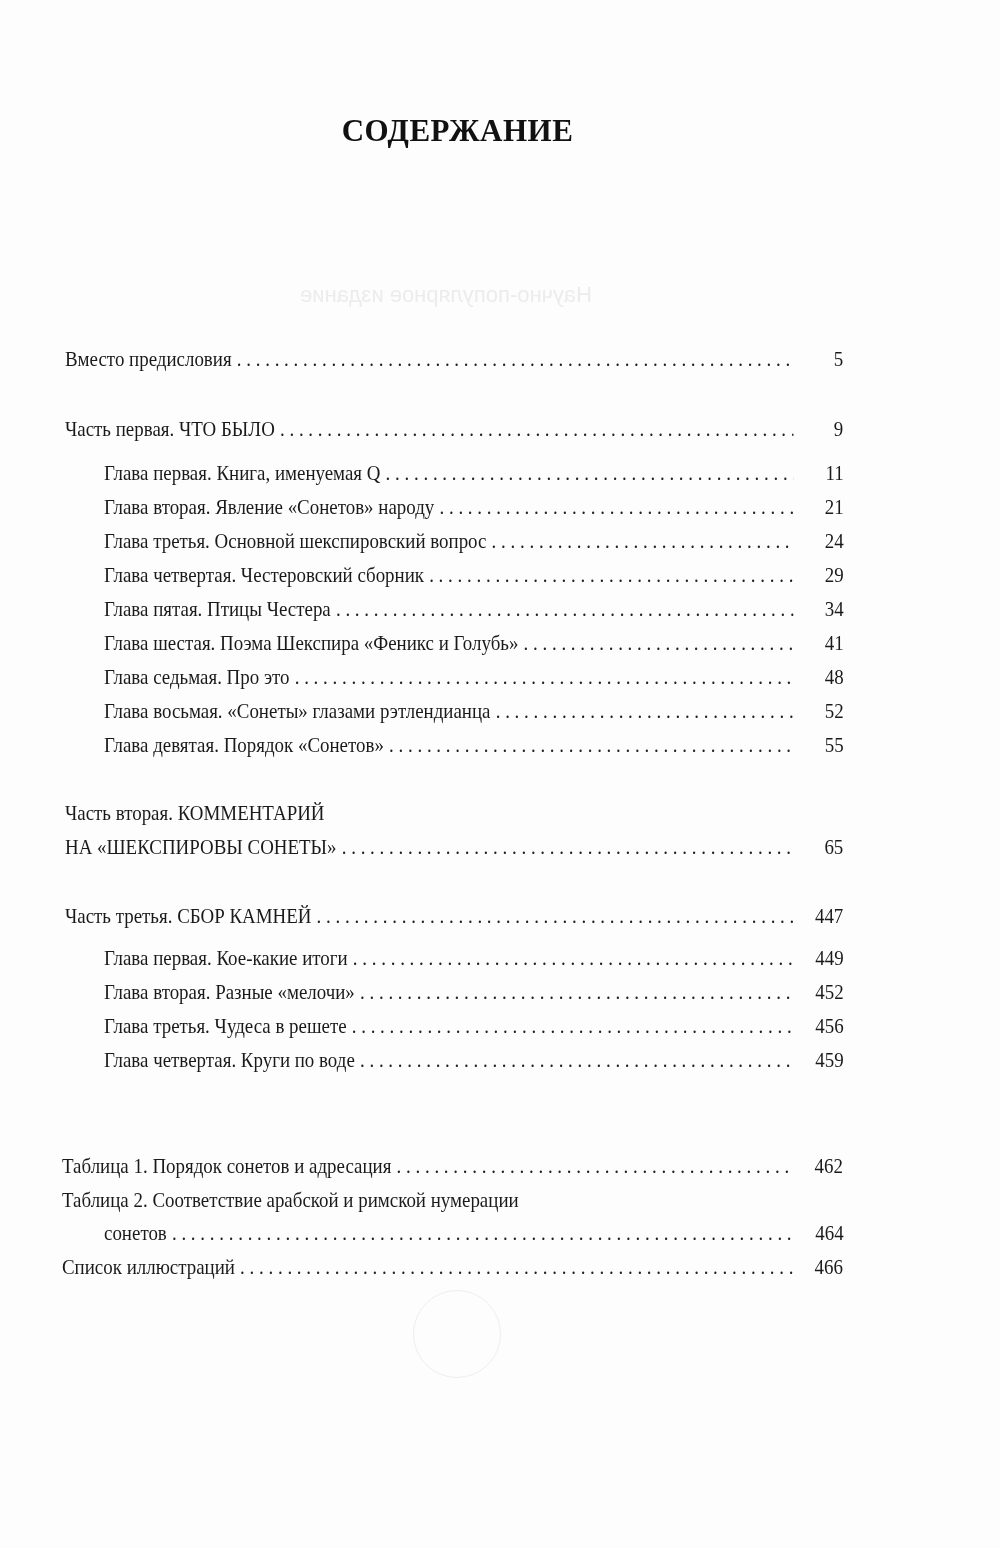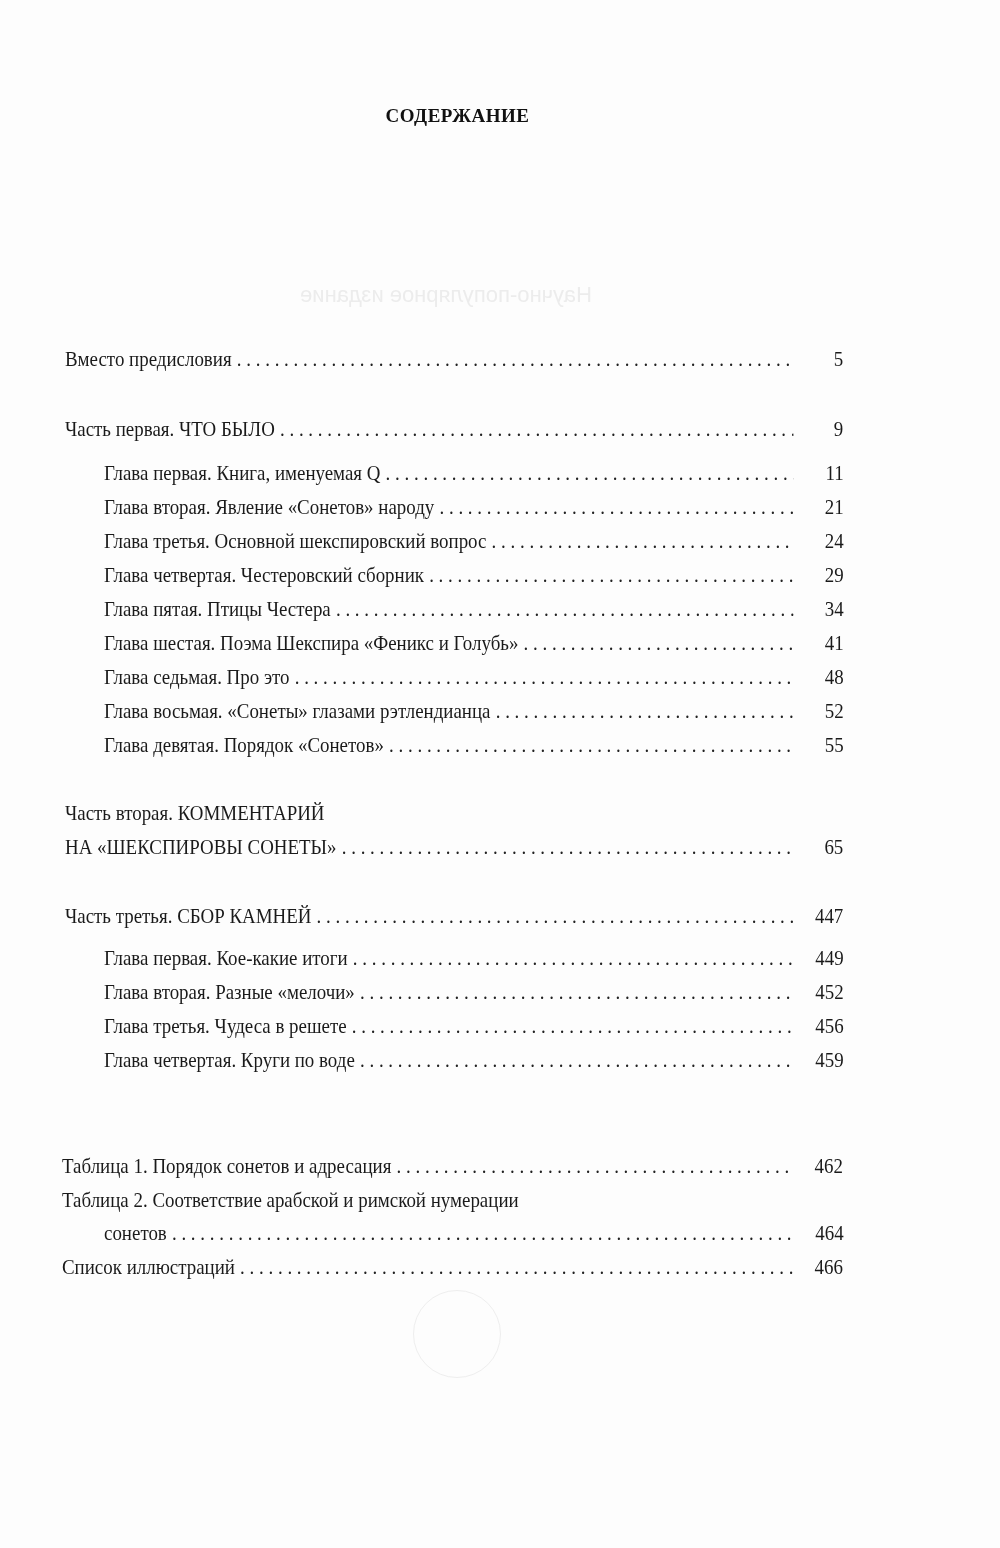--- a/index.html
+++ b/index.html
@@ -7,21 +7,21 @@
     width: 1000px; height: 1548px;
     background: #fdfdfd;
     position: relative;
     overflow: hidden;
     font-family: "Liberation Serif", "DejaVu Serif", serif;
     color: #1a1a1a;
   }
   .title {
     position: absolute; top: 92px; left: 0; width: 915px;
     text-align: center;
-    font-weight: bold; font-size: 19px; letter-spacing: 0.5px;
+    font-weight: bold; font-size: 31px; letter-spacing: 0.5px;
     color: #111;
   }
   .toc { position: absolute; left: 0; top: 0; width: 1000px; }
   .row {
     position: absolute;
     display: flex; align-items: baseline;
     font-size: 22px;
     transform: scaleX(0.86);
     transform-origin: left center;
     white-space: nowrap;

